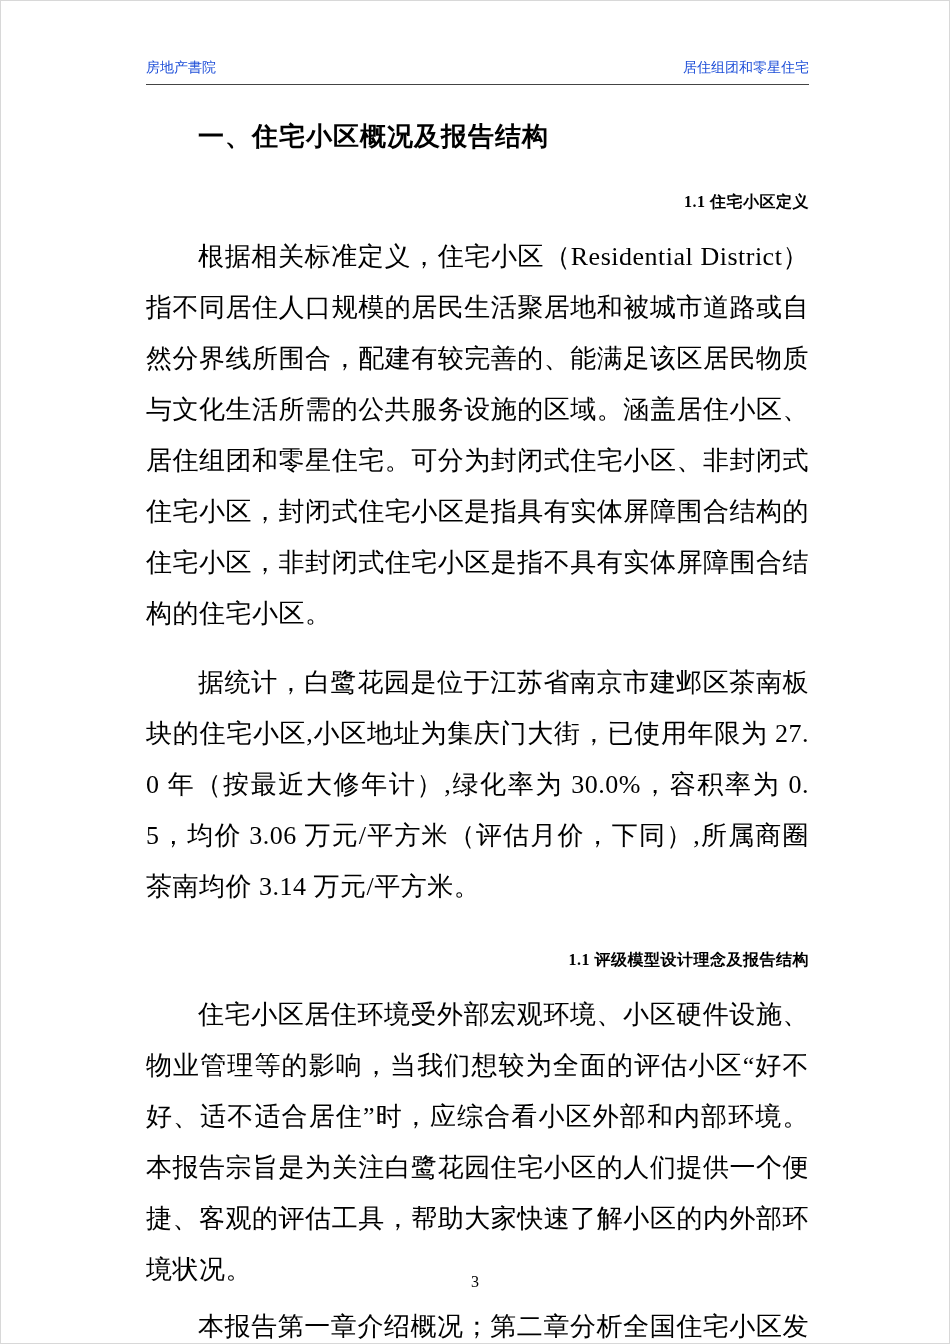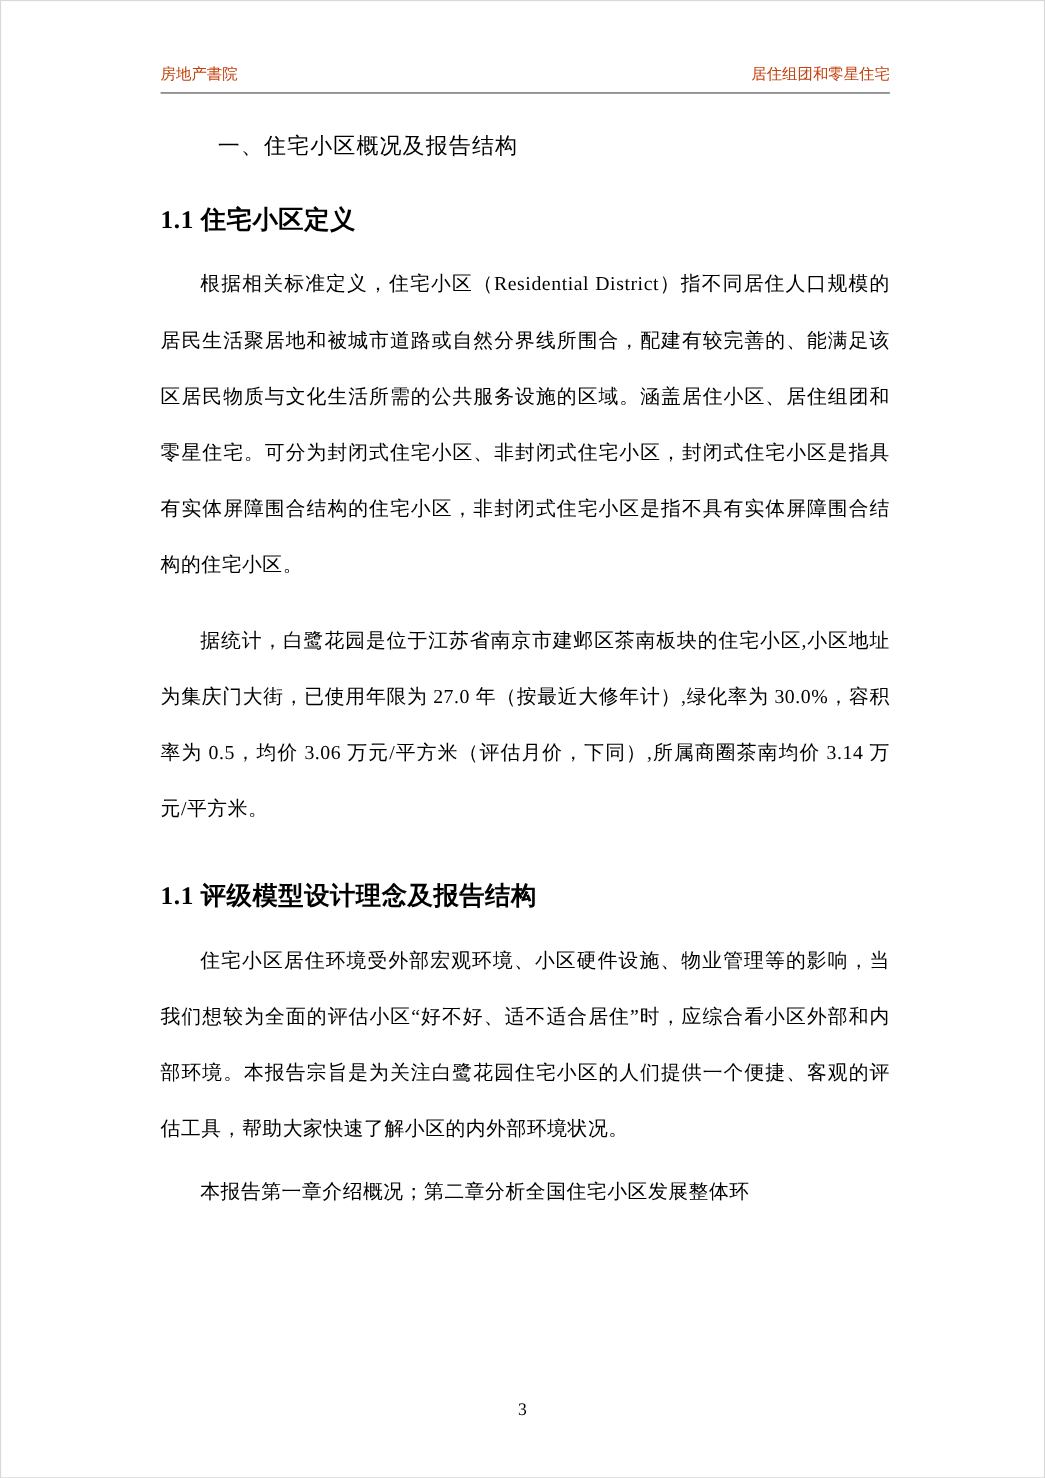--- a/index.html
+++ b/index.html
@@ -18,40 +18,42 @@
     overflow: hidden;
   }
   .page-inner {
     padding: 58px 140px 0 145px;
   }
   .header {
     display: flex;
     justify-content: space-between;
     align-items: flex-end;
     font-size: 14px;
-    color: #c2410c;
+    color: #1d4ed8;
     border-bottom: 1px solid #444444;
     padding-bottom: 7px;
   }
   .chapter-title {
     margin-top: 34px;
     margin-left: 52px;
-    font-size: 20px;
-    font-weight: normal;
+    font-size: 26px;
+    font-weight: bold;
     letter-spacing: 1px;
   }
   .section-title {
     margin-top: 38px;
-    font-size: 23px;
+    margin-left: 52px;
+    font-size: 16px;
     font-weight: bold;
     letter-spacing: 0.5px;
+    text-align: right;
   }
   .para {
     margin-top: 18px;
-    font-size: 18px;
+    font-size: 26px;
     line-height: 51px;
     text-align: justify;
     text-justify: inter-ideograph;
     text-indent: 2em;
     letter-spacing: 0.5px;
     word-break: break-all;
   }
   .para.tight {
     margin-top: 6px;
   }

